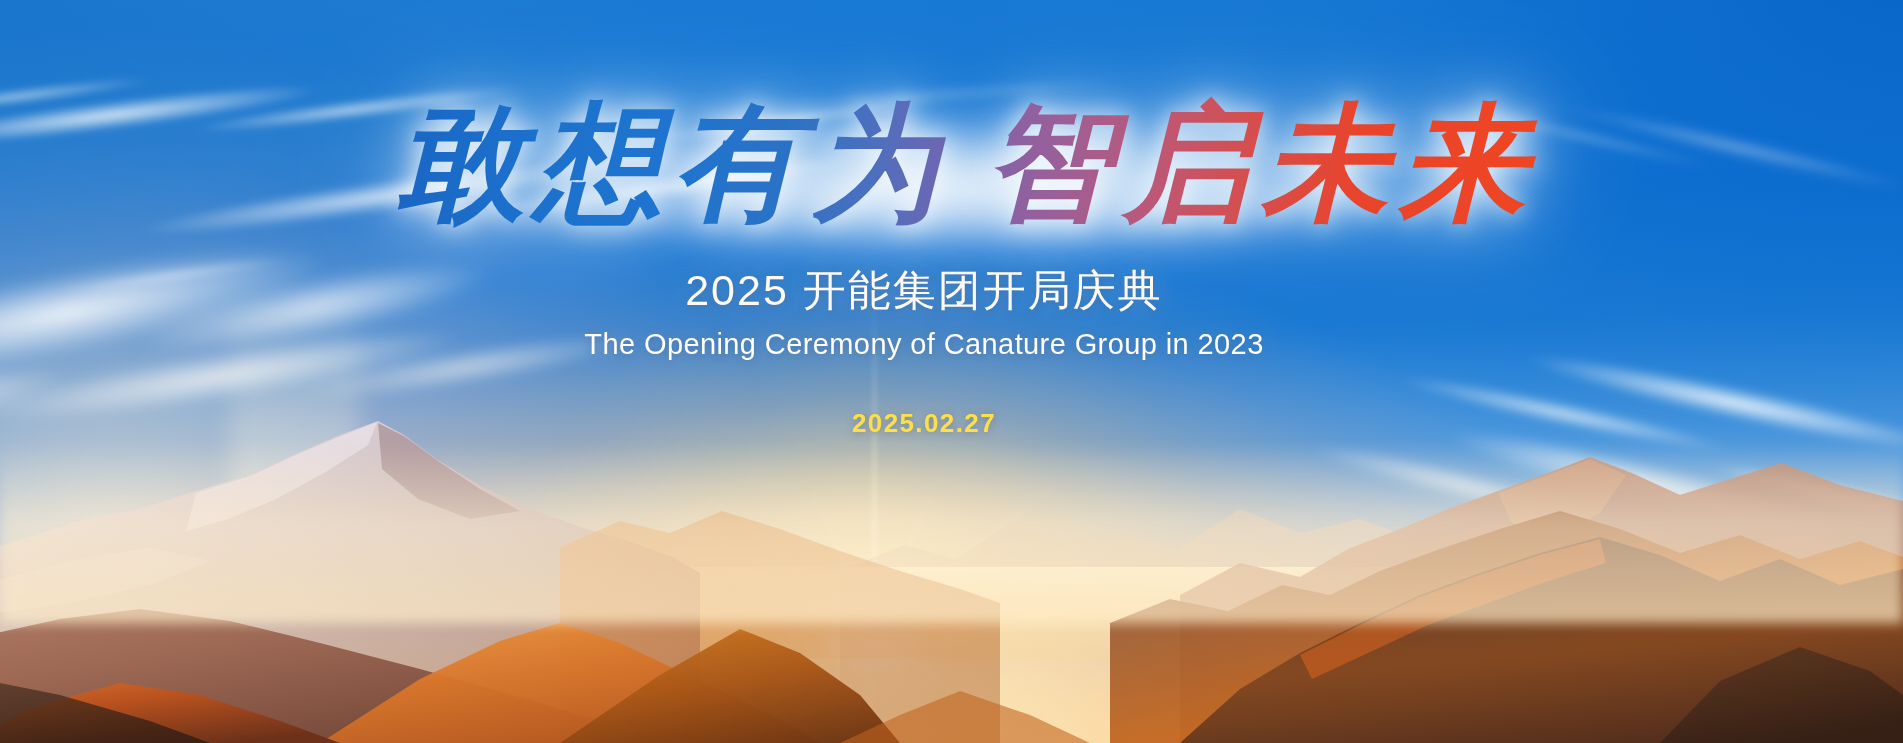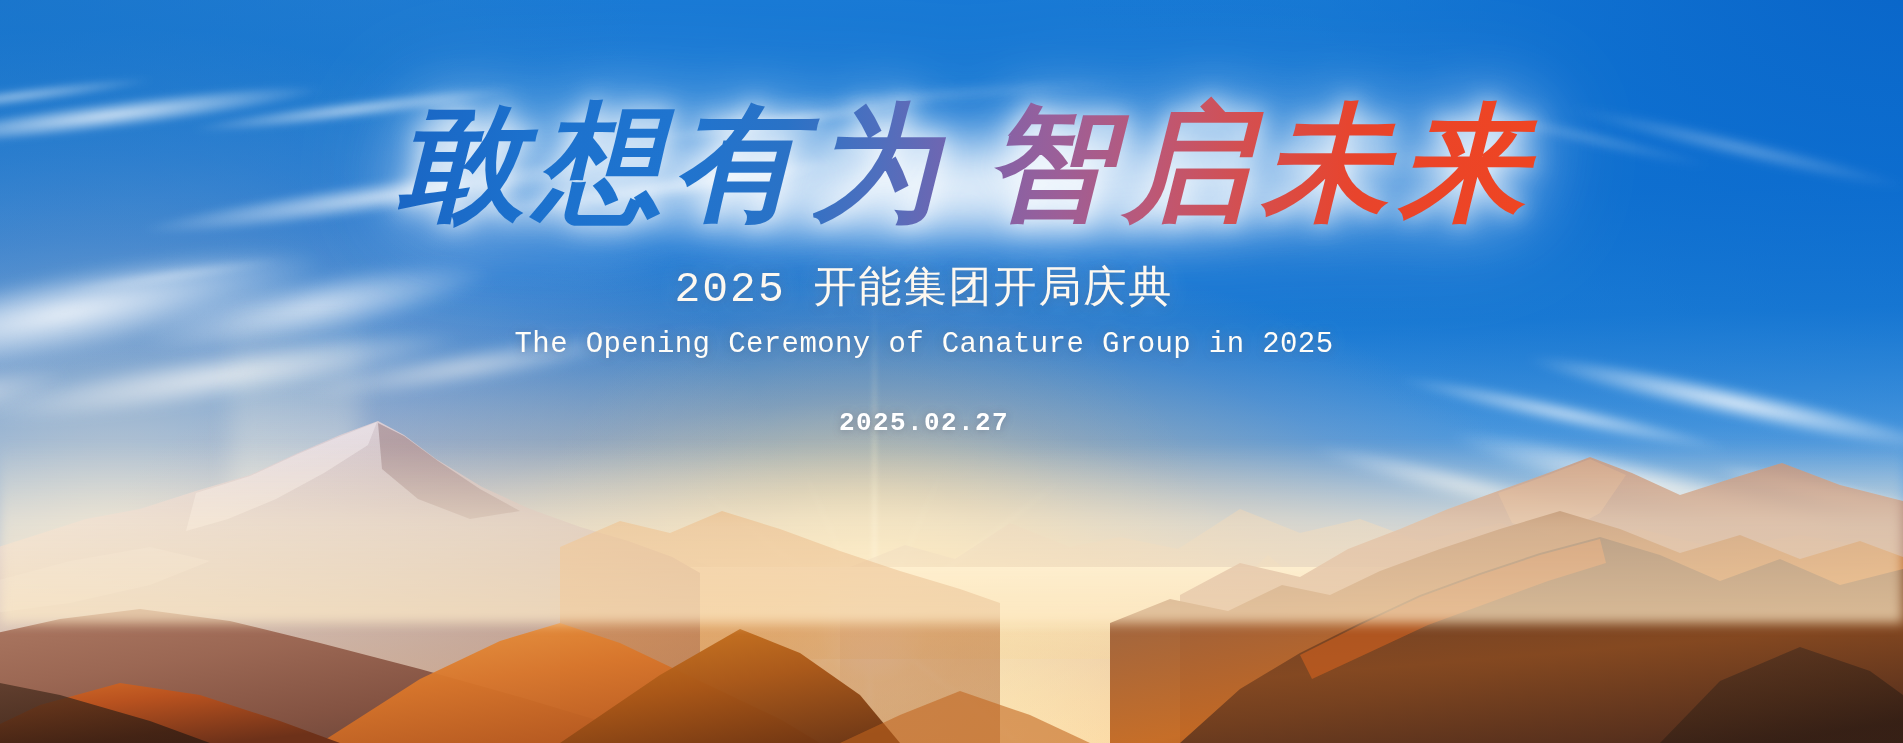--- a/index.html
+++ b/index.html
@@ -245,36 +245,36 @@
     color:transparent;
     -webkit-text-fill-color:transparent;
     filter:drop-shadow(0 0 13px rgba(255,255,255,0.92))
            drop-shadow(0 0 30px rgba(255,255,255,0.56))
            drop-shadow(0 0 56px rgba(235,246,255,0.34));
   }
   .calligraphy .gap{ display:inline-block; width:36px; }
 
   .subtitle-block{
     position:absolute; left:0; top:262px; width:1848px;
-    text-align:center; pointer-events:none;font-family:Liberation Mono, monospace;
+    text-align:center; pointer-events:none;
   }
   .sub-cn{
     font-size:43px; font-weight:400; color:#fdf8f0;
     letter-spacing:2px; line-height:1.32;
     text-shadow:0 1px 10px rgba(60,80,120,0.42), 0 0 26px rgba(255,255,255,0.30);
   }
   .sub-en{
     margin-top:9px;
     font-size:29px; font-weight:400; color:#fffdf8;
     letter-spacing:0.4px;
     text-shadow:0 1px 9px rgba(60,80,120,0.40), 0 0 22px rgba(255,255,255,0.26);
   }
   .event-date{
     margin-top:47px;
-    font-size:26px; font-weight:700; color:#ffffff;
+    font-size:26px; font-weight:700; color:#fde047;
     letter-spacing:1.4px;
     text-shadow:0 1px 9px rgba(70,70,90,0.42), 0 0 20px rgba(255,255,255,0.26);
   }
 </style>
 </head>
 <body>
 
 <div id="banner">
 
   <div class="sky-base"></div>
@@ -429,17 +429,17 @@
   <div class="haze"></div>
 
   <div class="glow-halo"></div>
 
   <div class="calligraphy-wrap">
     <div class="calligraphy"><span>敢想有为</span><span class="gap"></span><span>智启未来</span></div>
   </div>
 
   <div class="subtitle-block">
     <div class="sub-cn">2025 开能集团开局庆典</div>
-    <div class="sub-en">The Opening Ceremony of Canature Group in 2025</div>
+    <div class="sub-en">The Opening Ceremony of Canature Group in 2023</div>
     <div class="event-date">2025.02.27</div>
   </div>
 
 </div>
 
 </body></html>

